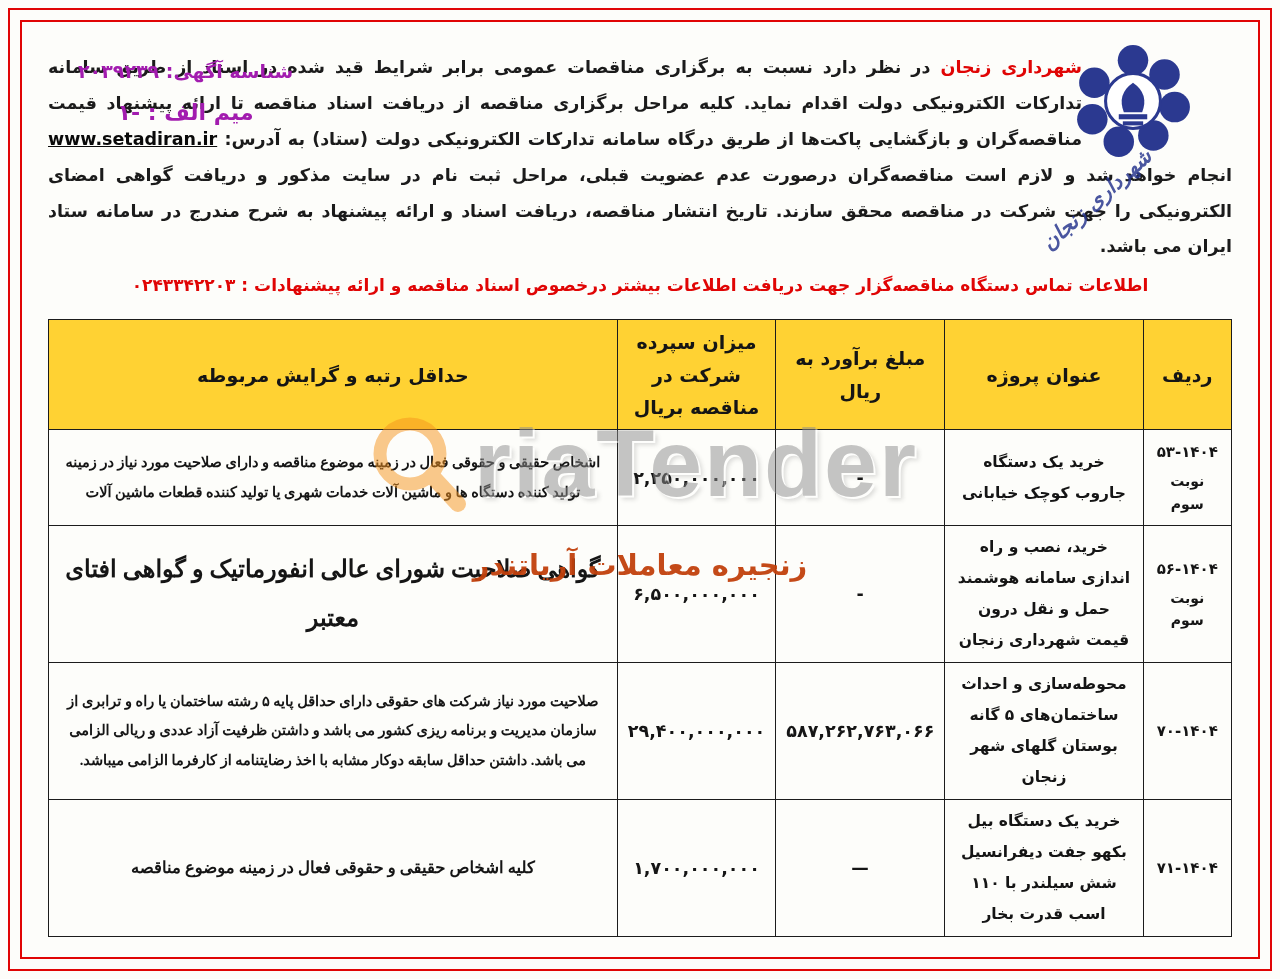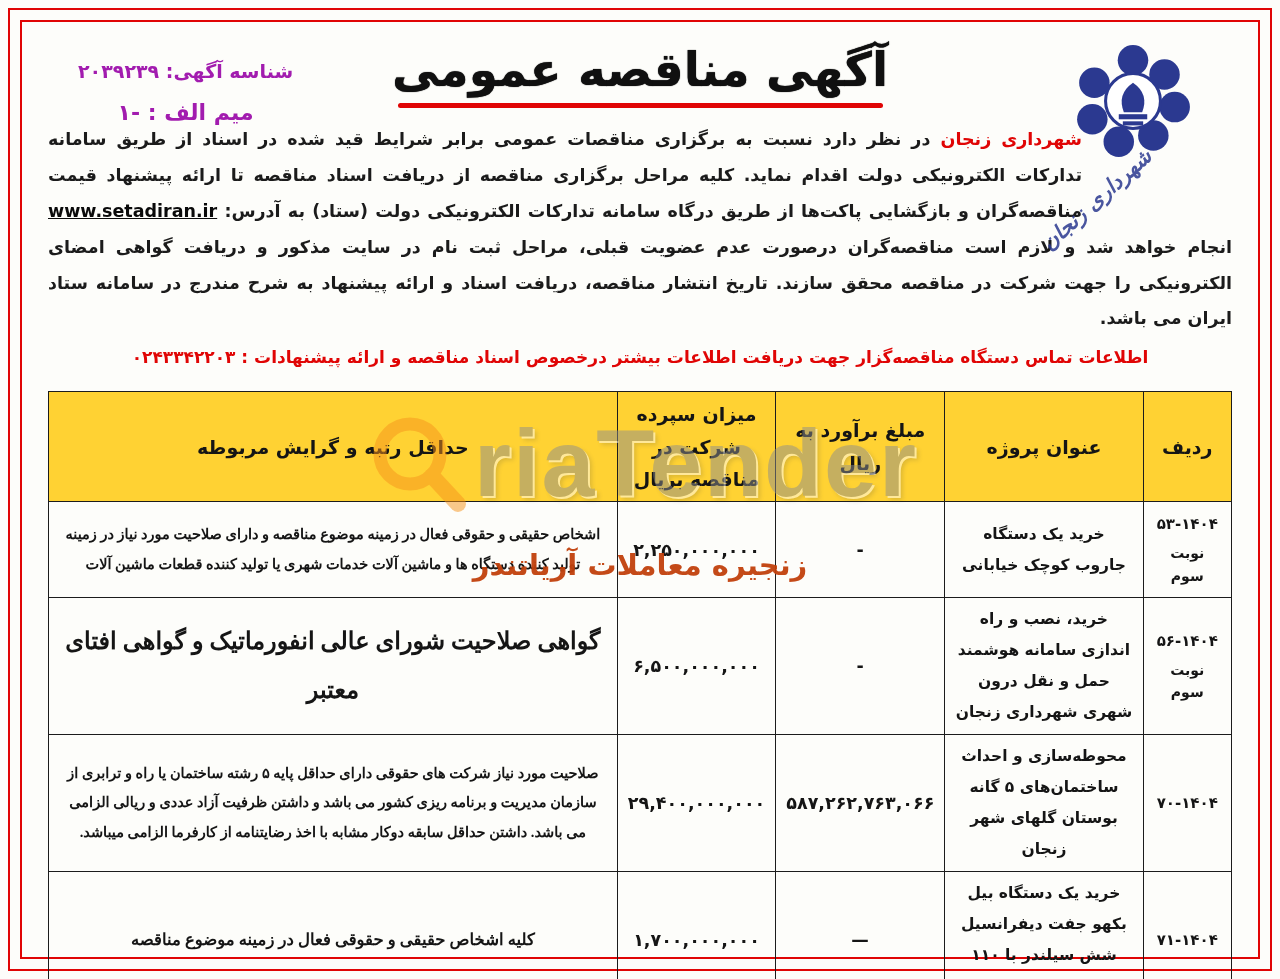--- a/index.html
+++ b/index.html
@@ -124,24 +124,20 @@
         <circle cx="22" cy="42" r="15"></circle>
       </g>
       <circle cx="60" cy="60" r="27" fill="#ffffff" stroke="#2b3990" stroke-width="3"></circle>
       <path d="M60 42 q16 11 9 29 h-18 q-7 -18 9 -29 z" fill="#2b3990"></path>
       <rect x="46" y="73" width="28" height="5" fill="#2b3990"></rect>
       <rect x="50" y="80" width="20" height="4" fill="#2b3990"></rect>
     </svg>
     <div class="logo-script">شهرداری زنجان</div>
   </div>
 
-  <div class="title-wrap">
-    <h1 class="doc-title">آگهی مناقصه عمومی</h1>
-    <div class="title-rule"></div>
-  </div>
 
   <div class="body-text">
     <div class="logo-spacer"></div>
     <p class="intro"><span class="lead">شهرداری زنجان</span><span> در نظر دارد نسبت به برگزاری مناقصات عمومی برابر شرایط قید شده در اسناد از طریق سامانه تدارکات الکترونیکی دولت اقدام نماید. کلیه مراحل برگزاری مناقصه از دریافت اسناد مناقصه تا ارائه پیشنهاد قیمت مناقصه‌گران و بازگشایی پاکت‌ها از طریق درگاه سامانه تدارکات الکترونیکی دولت (ستاد) به آدرس: </span><span class="url" dir="ltr">www.setadiran.ir</span><span> انجام خواهد شد و لازم است مناقصه‌گران درصورت عدم عضویت قبلی، مراحل ثبت نام در سایت مذکور و دریافت گواهی امضای الکترونیکی را جهت شرکت در مناقصه محقق سازند. تاریخ انتشار مناقصه، دریافت اسناد و ارائه پیشنهاد به شرح مندرج در سامانه ستاد ایران می باشد.</span></p>
     <p class="contact-line">اطلاعات تماس دستگاه مناقصه‌گزار جهت دریافت اطلاعات بیشتر درخصوص اسناد مناقصه و ارائه پیشنهادات : ۰۲۴۳۳۴۲۲۰۳</p>
   </div>
 
   <table class="tender-table">
     <thead>
       <tr>
@@ -161,21 +157,21 @@
         <td class="cell-project">خرید یک دستگاه جاروب کوچک خیابانی</td>
         <td class="cell-money">-</td>
         <td class="cell-money">۲,۲۵۰,۰۰۰,۰۰۰</td>
         <td class="cell-rank rank-s">اشخاص حقیقی و حقوقی فعال در زمینه موضوع مناقصه و دارای صلاحیت مورد نیاز در زمینه تولید کننده دستگاه ها و ماشین آلات خدمات شهری یا تولید کننده قطعات ماشین آلات</td>
       </tr>
       <tr class="row-2">
         <td class="cell-radif">
           <span>۵۶-۱۴۰۴</span>
           <span class="radif-note">نوبت سوم</span>
         </td>
-        <td class="cell-project">خرید، نصب و راه اندازی سامانه هوشمند حمل و نقل درون شهری شهرداری زنجان</td>
+        <td class="cell-project">خرید، نصب و راه اندازی سامانه هوشمند حمل و نقل درون قیمت شهرداری زنجان</td>
         <td class="cell-money">-</td>
         <td class="cell-money">۶,۵۰۰,۰۰۰,۰۰۰</td>
         <td class="cell-rank rank-l">گواهی صلاحیت شورای عالی انفورماتیک و گواهی افتای معتبر</td>
       </tr>
       <tr class="row-3">
         <td class="cell-radif">
           <span>۷۰-۱۴۰۴</span>
         </td>
         <td class="cell-project">محوطه‌سازی و احداث ساختمان‌های ۵ گانه بوستان گلهای شهر زنجان</td>
         <td class="cell-money">۵۸۷,۲۶۲,۷۶۳,۰۶۶</td>

